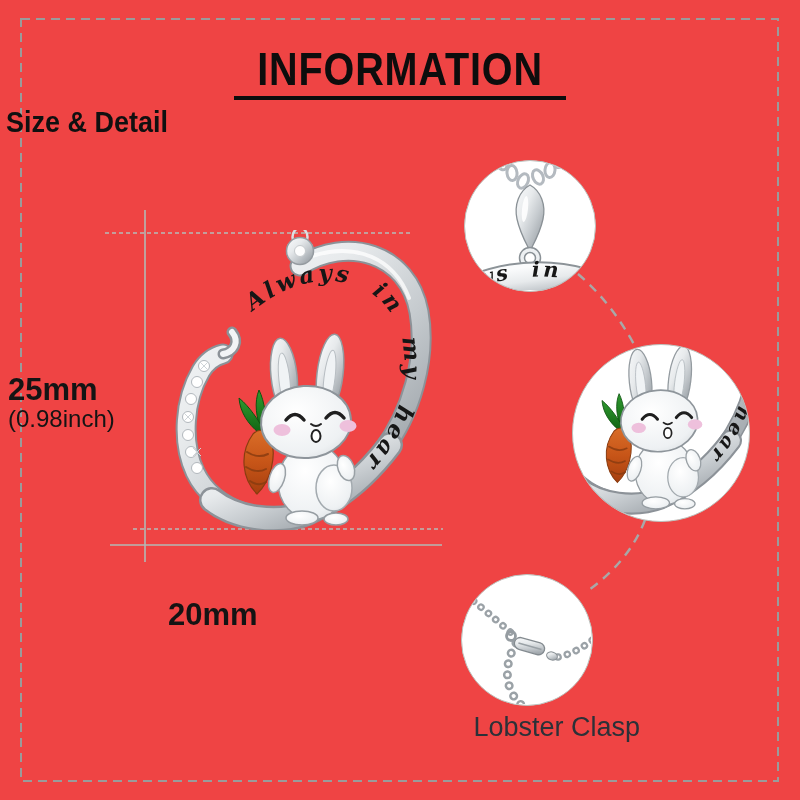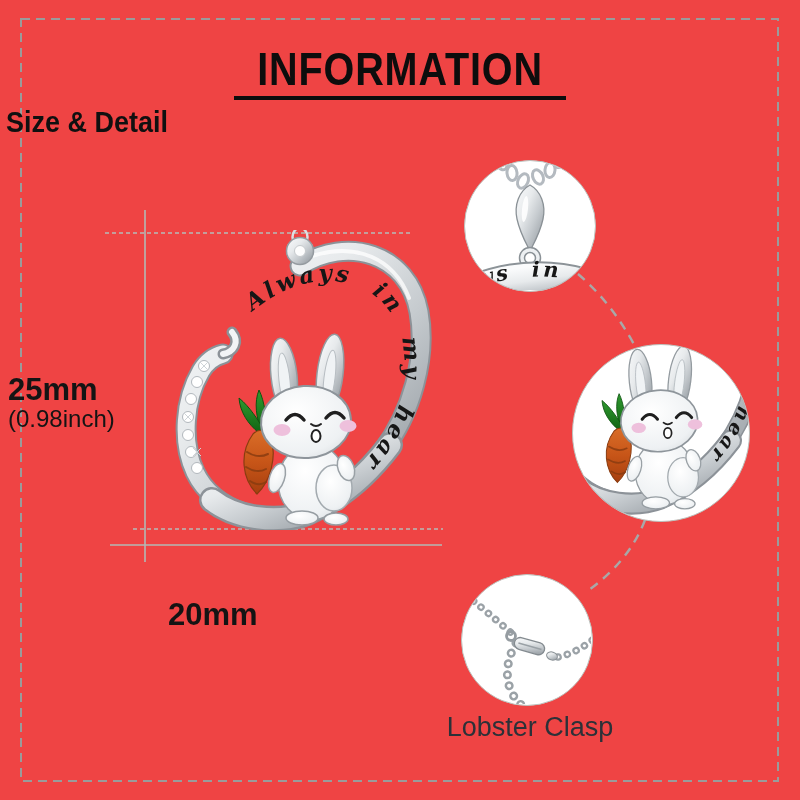--- a/index.html
+++ b/index.html
@@ -28,21 +28,21 @@
   .h-label{left:8px;top:374px;width:146px;}
   .w-label{left:168px;top:558px;width:204px;margin-top:41px;}
   
   .detail-circle{
     border-radius:50%;border:1.5px solid #bcc2be;background:#ffffff;overflow:hidden;
     box-sizing:border-box;
   }
   .c1{left:464px;top:160px;width:132px;height:132px;}
   .c2{left:572px;top:344px;width:178px;height:178px;}
   .c3{left:461px;top:574px;width:132px;height:132px;}
-  .clasp-label{left:420px;top:712px;width:220px;text-align:center;font-size:27px;font-weight:500;color:#2c3138;}
+  .clasp-label{left:420px;top:712px;width:220px;text-align:right;font-size:27px;font-weight:500;color:#2c3138;}
   .engrave{
     font-family:"DejaVu Serif", serif;font-style:italic;font-weight:700;
     letter-spacing:3px;word-spacing:12px;fill:#161616;
   }
   .engrave-sm{
     font-family:"DejaVu Serif", serif;font-style:italic;font-weight:700;
     letter-spacing:3px;word-spacing:10px;fill:#161616;
   }
 </style>
 </head>

